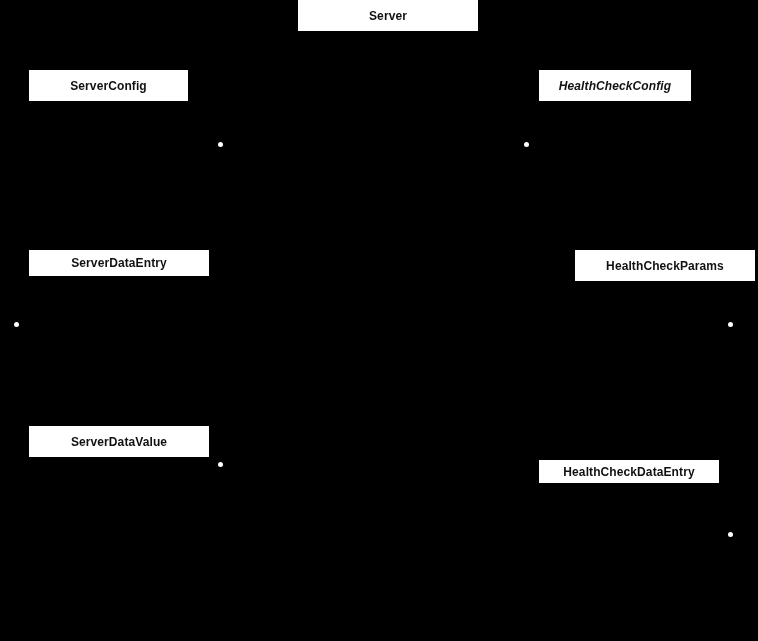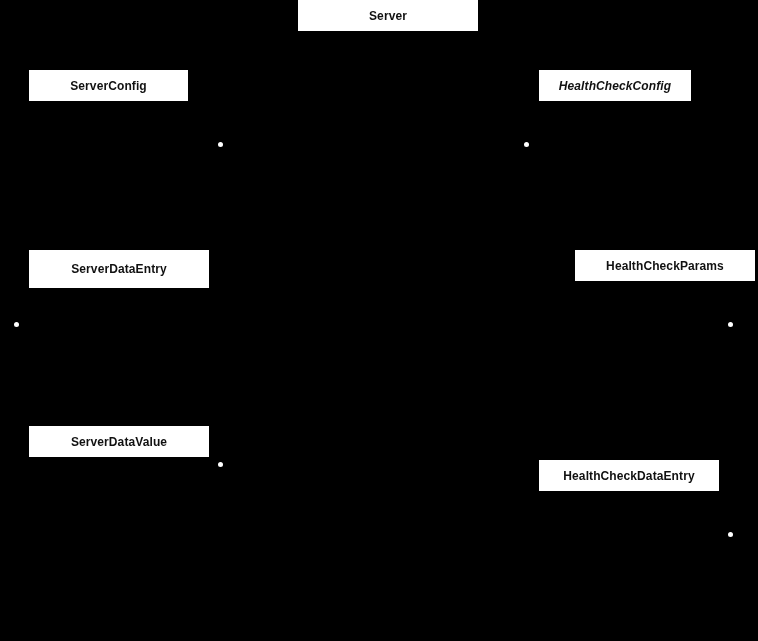--- a/index.html
+++ b/index.html
@@ -55,33 +55,33 @@
   </div>
 
   <div class="node" style="left:29px; top:70px; width:159px; height:31px;">
     <span class="node-label">ServerConfig</span>
   </div>
 
   <div class="node" style="left:539px; top:70px; width:152px; height:31px;font-style:italic;">
     <span class="node-label">HealthCheckConfig</span>
   </div>
 
-  <div class="node" style="left:29px; top:250px; width:180px; height:38px;">
+  <div class="node" style="left:29px; top:250px; width:180px; height:26px;">
     <span class="node-label">ServerDataEntry</span>
   </div>
 
   <div class="node" style="left:539px; top:250px; width:180px; height:31px;margin-left:36px;">
     <span class="node-label">HealthCheckParams</span>
   </div>
 
   <div class="node" style="left:29px; top:390px; width:180px; height:31px;margin-top:36px;">
     <span class="node-label">ServerDataValue</span>
   </div>
 
-  <div class="node" style="left:539px; top:460px; width:180px; height:31px;">
+  <div class="node" style="left:539px; top:460px; width:180px; height:23px;">
     <span class="node-label">HealthCheckDataEntry</span>
   </div>
 
   <div class="marker" style="left:218px; top:142px;"></div>
   <div class="marker" style="left:524px; top:142px;"></div>
   <div class="marker" style="left:14px; top:322px;"></div>
   <div class="marker" style="left:728px; top:322px;"></div>
   <div class="marker" style="left:218px; top:462px;"></div>
   <div class="marker" style="left:728px; top:532px;"></div>
 

